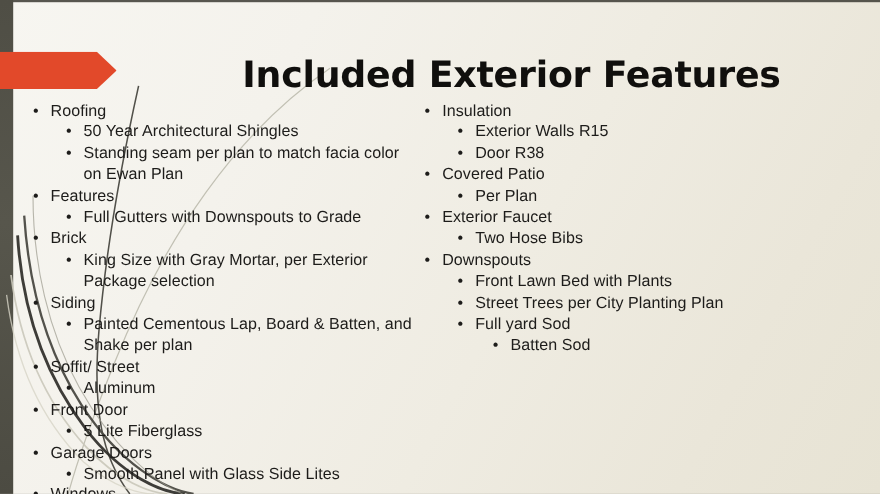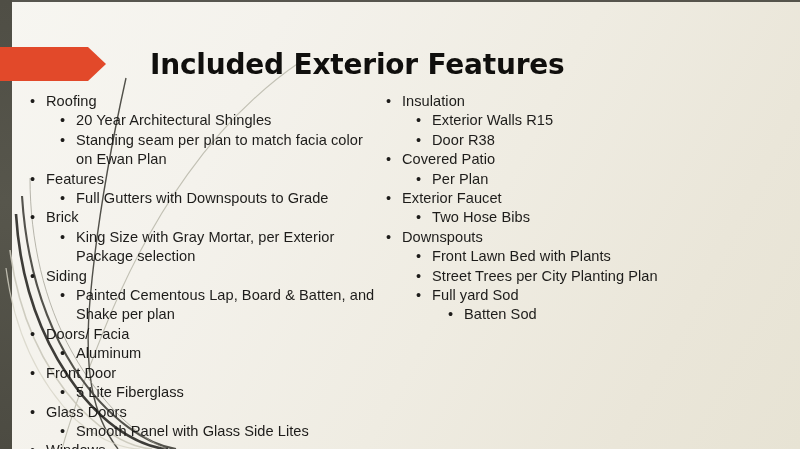--- a/index.html
+++ b/index.html
@@ -52,22 +52,22 @@
     width: 106px;
     height: 34px;
   }
 
   
   .slide-title {
     position: absolute;
     left: 150px;
     top: 48px;
     width: 630px;
-    text-align: left;
-    font-size: 28px;
+    text-align: center;
+    font-size: 33px;
     font-weight: bold;
     letter-spacing: -0.2px;
     color: #100f0d;
     font-family: "DejaVu Sans", "Liberation Sans", sans-serif;
     white-space: nowrap;
   }
 
   
   .body-area {
     position: absolute;
@@ -140,21 +140,21 @@
   <div class="slide-title">Included Exterior Features</div>
 
   <div class="body-area">
     <div class="column col-left" id="col-left">
         <div class="bullet-row lvl1">
           <span class="marker">•</span>
           <span class="bullet-text">Roofing</span>
         </div>
         <div class="bullet-row lvl2">
           <span class="marker">•</span>
-          <span class="bullet-text">20 Year Architectural Shingles</span>
+          <span class="bullet-text">50 Year Architectural Shingles</span>
         </div>
         <div class="bullet-row lvl2">
           <span class="marker">•</span>
           <span class="bullet-text">Standing seam per plan to match facia color on Ewan Plan</span>
         </div>
         <div class="bullet-row lvl1">
           <span class="marker">•</span>
           <span class="bullet-text">Features</span>
         </div>
         <div class="bullet-row lvl2">
@@ -172,37 +172,37 @@
         <div class="bullet-row lvl1">
           <span class="marker">•</span>
           <span class="bullet-text">Siding</span>
         </div>
         <div class="bullet-row lvl2">
           <span class="marker">•</span>
           <span class="bullet-text">Painted Cementous Lap, Board &amp; Batten, and Shake per plan</span>
         </div>
         <div class="bullet-row lvl1">
           <span class="marker">•</span>
-          <span class="bullet-text">Doors/ Facia</span>
+          <span class="bullet-text">Soffit/ Street</span>
         </div>
         <div class="bullet-row lvl2">
           <span class="marker">•</span>
           <span class="bullet-text">Aluminum</span>
         </div>
         <div class="bullet-row lvl1">
           <span class="marker">•</span>
           <span class="bullet-text">Front Door</span>
         </div>
         <div class="bullet-row lvl2">
           <span class="marker">•</span>
           <span class="bullet-text">5 Lite Fiberglass</span>
         </div>
         <div class="bullet-row lvl1">
           <span class="marker">•</span>
-          <span class="bullet-text">Glass Doors</span>
+          <span class="bullet-text">Garage Doors</span>
         </div>
         <div class="bullet-row lvl2">
           <span class="marker">•</span>
           <span class="bullet-text">Smooth Panel with Glass Side Lites</span>
         </div>
         <div class="bullet-row lvl1">
           <span class="marker">•</span>
           <span class="bullet-text">Windows</span>
         </div>
       </div>

